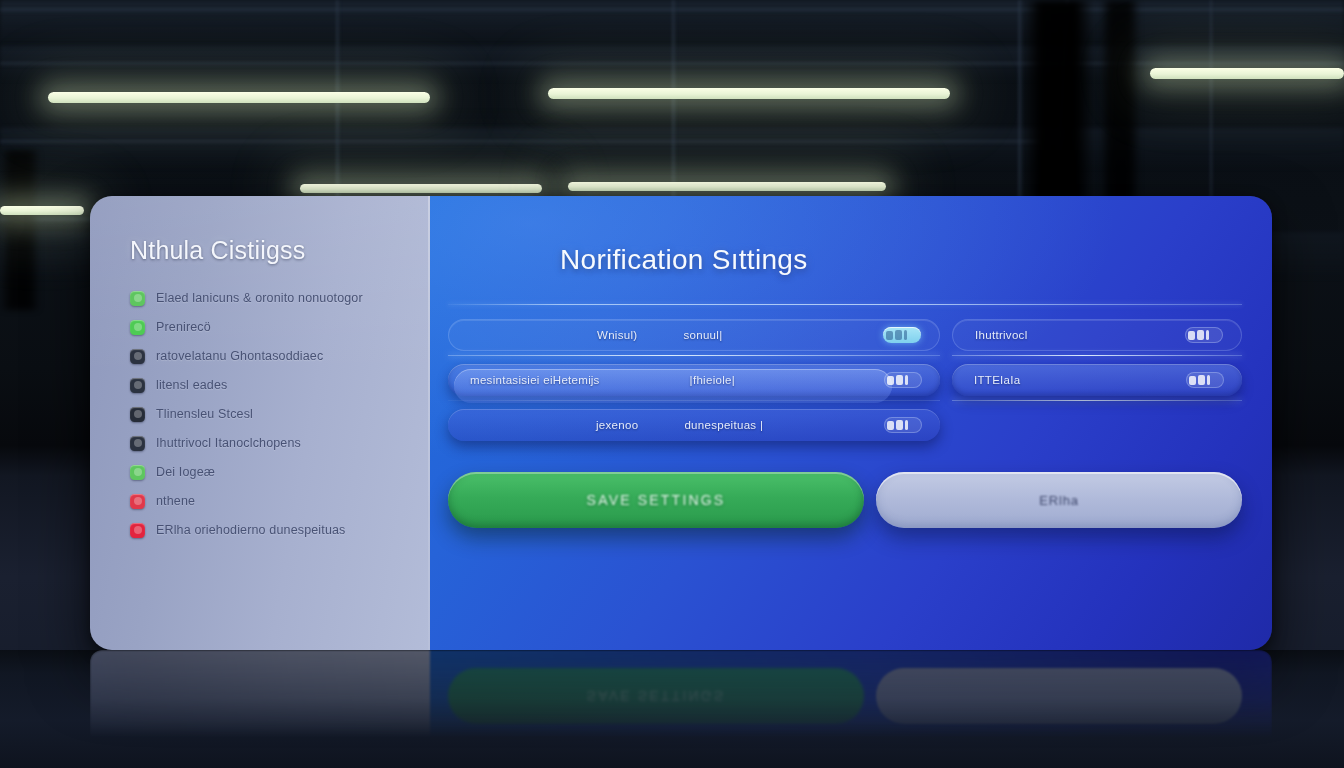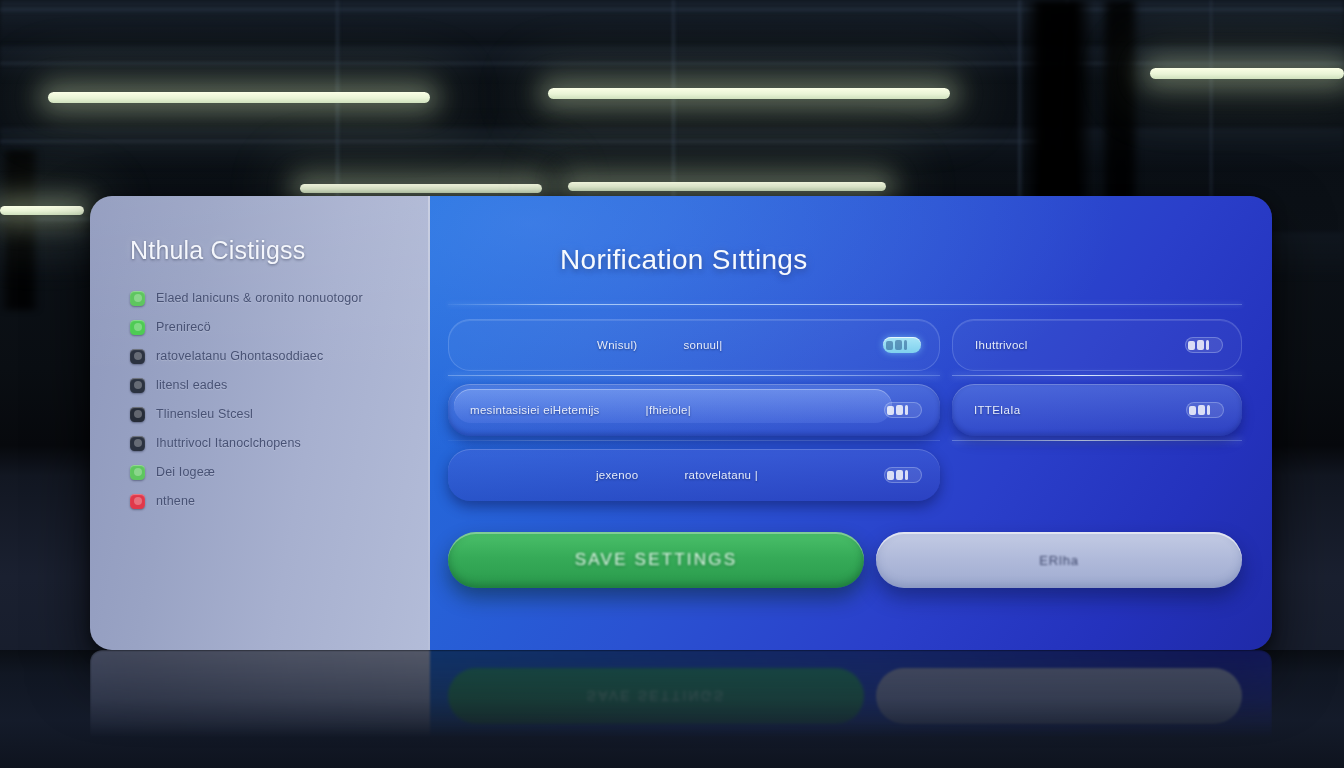--- a/index.html
+++ b/index.html
@@ -129,37 +129,38 @@
     height: 1px; margin: 28px 0 0 0;
     background: linear-gradient(90deg, rgba(190,215,255,.10), rgba(205,228,255,.72) 14%, rgba(210,232,255,.80) 55%, rgba(190,218,255,.30));
     box-shadow: 0 0 5px rgba(175,210,255,.45);
   }
   .grid { display: flex; gap: 12px; margin-top: 14px; }
   .col-l { flex: 0 0 492px; }
   .col-r { flex: 1; }
 
   .row {
     position: relative;
-    height: 52px;
+    height: 32px;
     border-radius: 22px;
     display: flex; align-items: center;
     padding: 0 18px;
     margin-bottom: 4px;
   }
   .row.ghost {
     background: rgba(255,255,255,.035);
     border: 1px solid rgba(190,215,255,.22);
     box-shadow: inset 0 1px 0 rgba(255,255,255,.12);
   }
   .row.solid {
     background: linear-gradient(180deg, rgba(106,140,232,.50), rgba(58,84,200,.42));
     box-shadow:
       0 6px 12px rgba(10,20,80,.40),
       inset 0 1px 0 rgba(255,255,255,.22),
       inset 0 -2px 5px rgba(10,20,90,.30);
+    gap: 44px;
   }
   .row.deep {
     background: linear-gradient(180deg, rgba(70,100,218,.48), rgba(44,64,182,.45));
     box-shadow:
       0 6px 13px rgba(8,16,70,.45),
       inset 0 1px 0 rgba(255,255,255,.18);
   }
   .inner-pill {
     position: absolute; left: 6px; top: 5px;
     height: 34px; border-radius: 17px;
@@ -213,21 +214,21 @@
   .rowline.bright {
     background: linear-gradient(90deg, rgba(210,230,255,.35), rgba(230,244,255,.95) 45%, rgba(190,220,255,.30));
     box-shadow: 0 0 7px rgba(190,226,255,.75);
   }
 
   
   .actions { display: flex; gap: 12px; margin-top: 18px; }
   .btn {
     height: 56px; border-radius: 28px;
     display: flex; align-items: center; justify-content: center;
-    font-size: 17px; letter-spacing: 2.2px;
+    font-size: 14px; letter-spacing: 2.2px;
     cursor: pointer; user-select: none;
     position: relative;
   }
   #btn-save {
     flex: 0 0 416px;
     background: linear-gradient(180deg, #4bc06a 0%, #36ab58 45%, #2a9a4c 100%);
     box-shadow:
       0 10px 20px rgba(6,30,20,.45),
       inset 0 2px 0 rgba(255,255,255,.32),
       inset 0 -3px 8px rgba(8,60,32,.38);
@@ -358,20 +359,24 @@
           <span class="side-lbl">Ihuttrivocl Itanoclchopens</span>
         </div>
         <div class="side-item">
           <span class="side-ic" style="background: rgb(94, 198, 95);"></span>
           <span class="side-lbl">Dei Iogeæ</span>
         </div>
         <div class="side-item">
           <span class="side-ic" style="background: rgb(224, 56, 74);"></span>
           <span class="side-lbl">nthene</span>
         </div>
+        <div class="side-item">
+          <span class="side-ic" style="background: rgb(226, 36, 62);"></span>
+          <span class="side-lbl">ERlha oriehodierno dunespeituas</span>
+        </div>
       </nav>
   </aside>
 
   <section id="main">
     <h1 id="main-title">Norification Sıttings</h1>
     <div class="divider"></div>
 
     <div class="grid">
       <div class="col-l" id="col-left">
           <div class="row ghost">
@@ -392,21 +397,21 @@
             <span class="spacer"></span>
             <div class="toggle off">
               <span class="d"></span>
               <span class="d"></span>
               <span class="d"></span>
             </div>
           </div>
           <div class="rowline soft"></div>
           <div class="row deep">
             <span class="row-txt t-a">jexenoo</span>
-            <span class="row-txt t-b">ratovelatanu |</span>
+            <span class="row-txt t-b">dunespeituas |</span>
             <span class="spacer"></span>
             <div class="toggle off">
               <span class="d"></span>
               <span class="d"></span>
               <span class="d"></span>
             </div>
           </div>
           <div style="height: 9px;"></div>
         </div>
       <div class="col-r" id="col-right">

